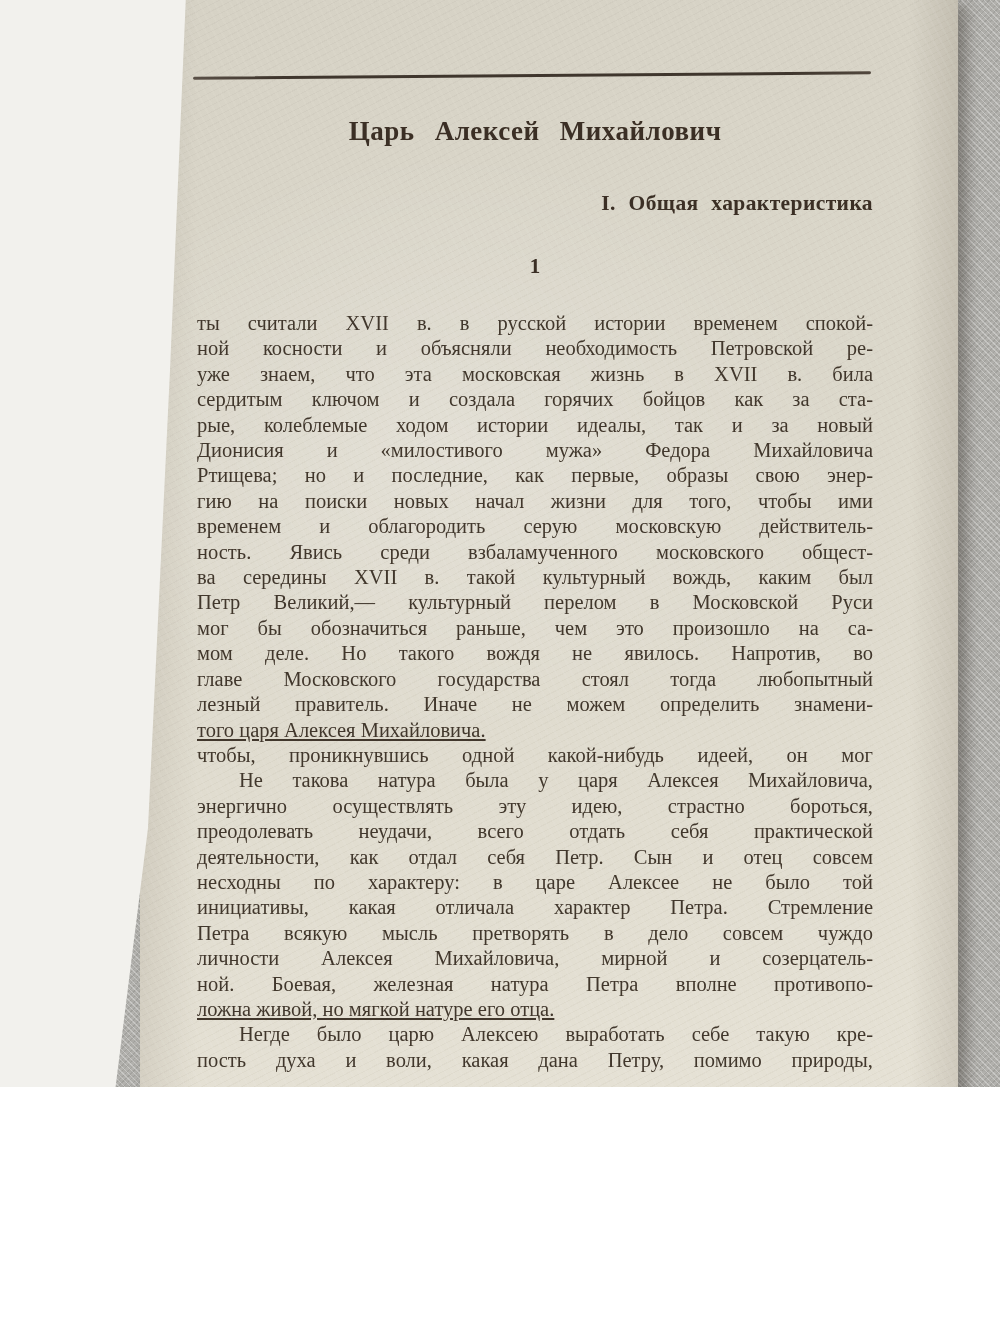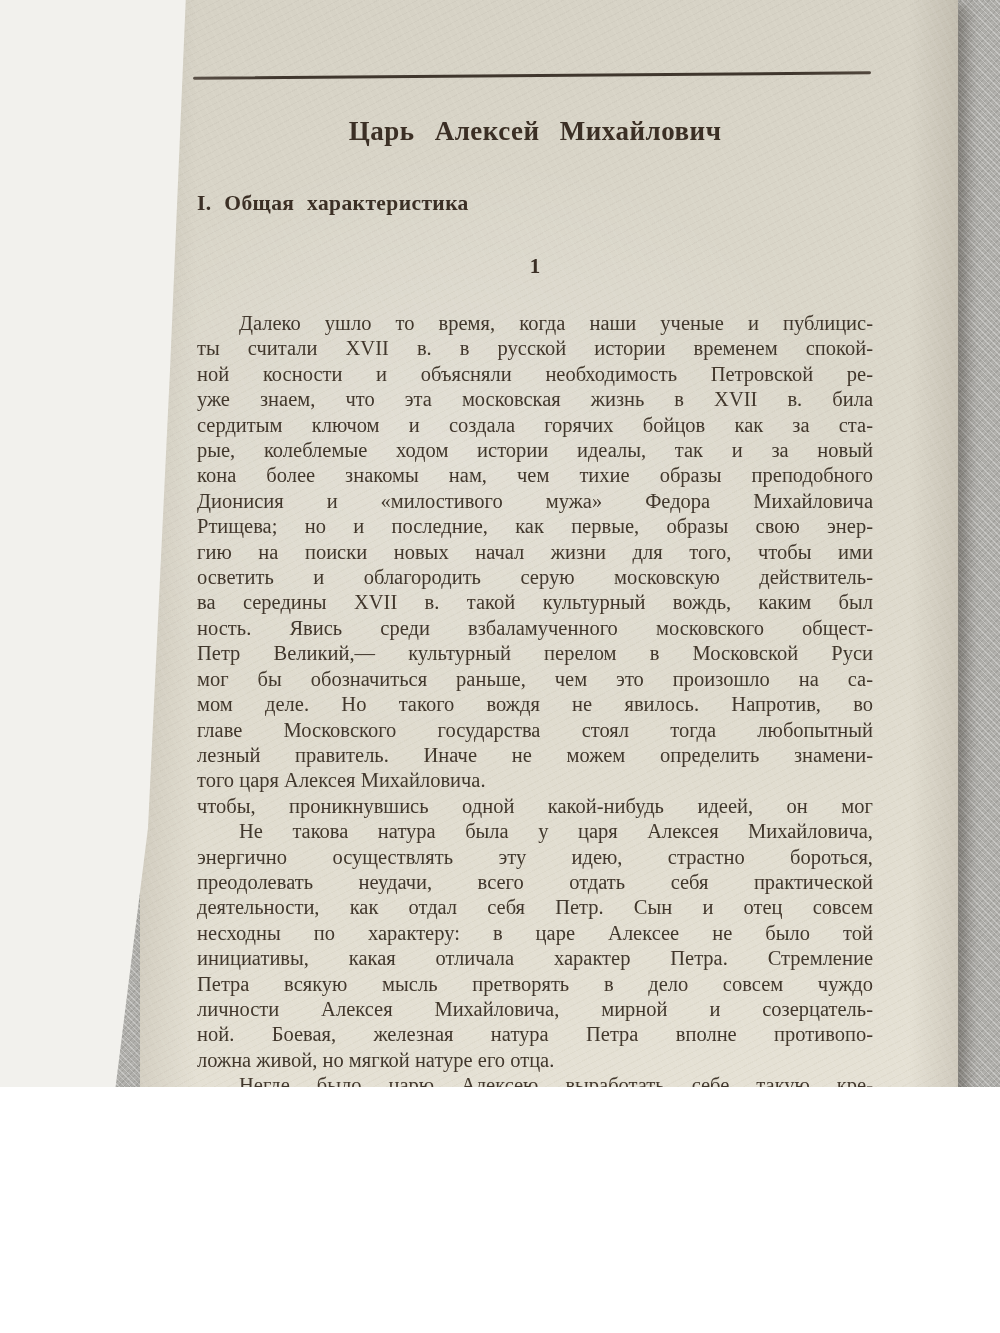--- a/index.html
+++ b/index.html
@@ -76,21 +76,21 @@
 
   .chapter-title {
     position: absolute; left: 0; top: 116px; width: 676px;
     text-align: center;
     font-size: 27px; font-weight: bold;
     letter-spacing: 0.5px; word-spacing: 13px;
     color: #3b2f25;
   }
   .section-subtitle {
     position: absolute; left: 0; top: 191px; width: 676px;
-    text-align: left;
+    text-align: right;
     font-size: 21.5px; font-weight: bold;
     letter-spacing: 0.4px; word-spacing: 7px;
     color: #3b2f25;
   }
   .section-number {
     position: absolute; left: 0; top: 254px; width: 676px;
     text-align: center;
     font-size: 21px; font-weight: bold;
     color: #3b2f25;
   }
@@ -99,21 +99,21 @@
     position: absolute; left: 0; top: 311px; width: 676px;
     font-size: 20.5px; line-height: 25.4px;
     color: #41372c;
   }
   .body-text .line {
     text-align: justify;
     -moz-text-align-last: justify;
     text-align-last: justify;
     white-space: nowrap;
   }
-  .body-text .line.endline { text-align-last: left; -moz-text-align-last: left; }
+  .body-text .line.endline { text-align-last: left; text-decoration: underline; -moz-text-align-last: left; }
   .body-text .line.indent  { text-indent: 42px; }
 
   .page-number {
     position: absolute; left: 0; top: 1206px; width: 676px;
     text-align: right;
     font-size: 21px; color: #41372c;
     letter-spacing: 1px;
   }
 </style>
 </head>
@@ -129,33 +129,31 @@
     <div class="header-rule"></div>
 
     <div class="content">
       <div class="chapter-title">Царь Алексей Михайлович</div>
 
       <div class="section-subtitle">I. Общая характеристика</div>
 
       <div class="section-number">1</div>
 
       <div class="body-text">
-          <div class="line indent">Далеко ушло то время, когда наши ученые и публицис-</div>
           <div class="line">ты считали XVII в. в русской истории временем спокой-</div>
           <div class="line">ной косности и объясняли необходимость Петровской ре-</div>
           <div class="line">уже знаем, что эта московская жизнь в XVII в. била</div>
           <div class="line">сердитым ключом и создала горячих бойцов как за ста-</div>
           <div class="line">рые, колеблемые ходом истории идеалы, так и за новый</div>
-          <div class="line">кона более знакомы нам, чем тихие образы преподобного</div>
           <div class="line">Дионисия и «милостивого мужа» Федора Михайловича</div>
           <div class="line">Ртищева; но и последние, как первые, образы свою энер-</div>
           <div class="line">гию на поиски новых начал жизни для того, чтобы ими</div>
-          <div class="line">осветить и облагородить серую московскую действитель-</div>
+          <div class="line">временем и облагородить серую московскую действитель-</div>
+          <div class="line">ность. Явись среди взбаламученного московского общест-</div>
           <div class="line">ва середины XVII в. такой культурный вождь, каким был</div>
-          <div class="line">ность. Явись среди взбаламученного московского общест-</div>
           <div class="line">Петр Великий,— культурный перелом в Московской Руси</div>
           <div class="line">мог бы обозначиться раньше, чем это произошло на са-</div>
           <div class="line">мом деле. Но такого вождя не явилось. Напротив, во</div>
           <div class="line">главе Московского государства стоял тогда любопытный</div>
           <div class="line">лезный правитель. Иначе не можем определить знамени-</div>
           <div class="line endline">того царя Алексея Михайловича.</div>
           <div class="line">чтобы, проникнувшись одной какой-нибудь идеей, он мог</div>
           <div class="line indent">Не такова натура была у царя Алексея Михайловича,</div>
           <div class="line">энергично осуществлять эту идею, страстно бороться,</div>
           <div class="line">преодолевать неудачи, всего отдать себя практической</div>

